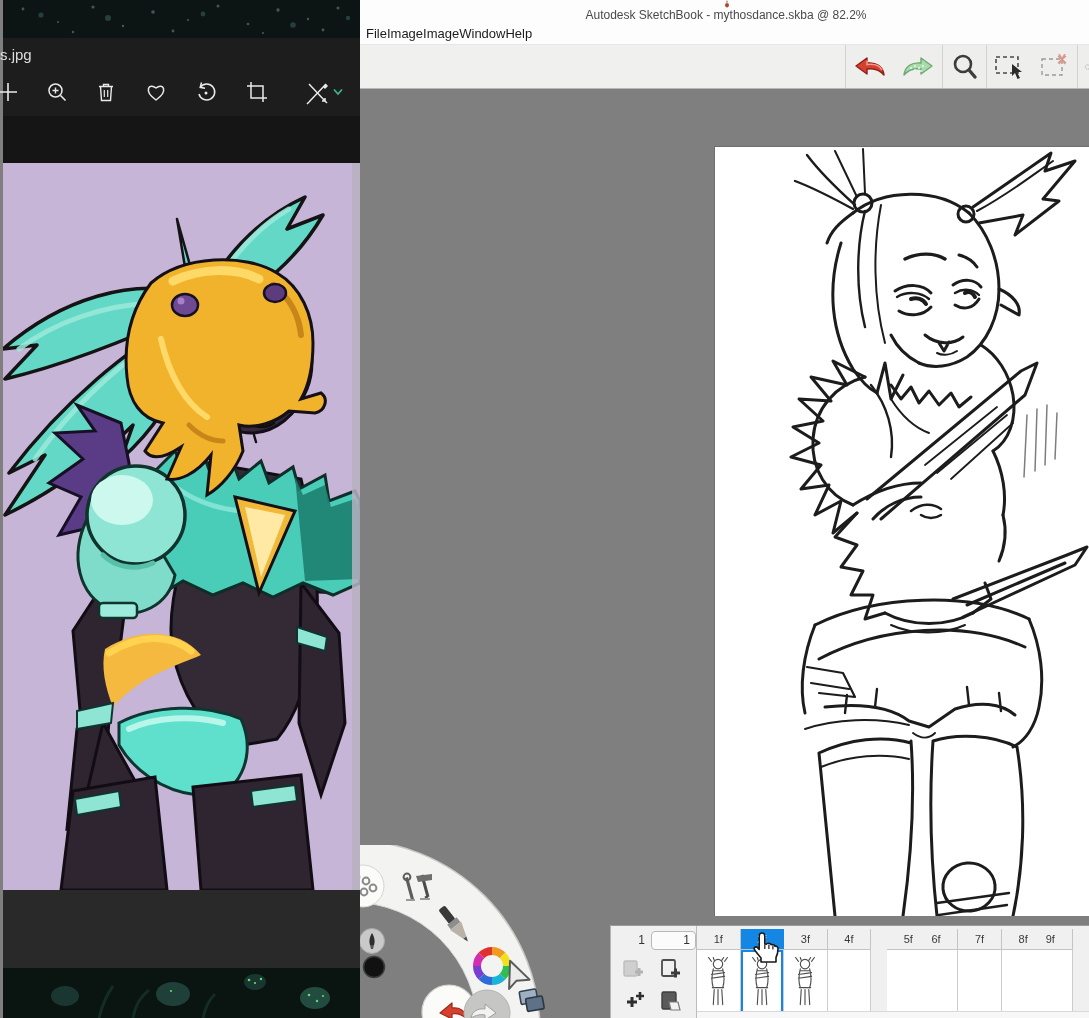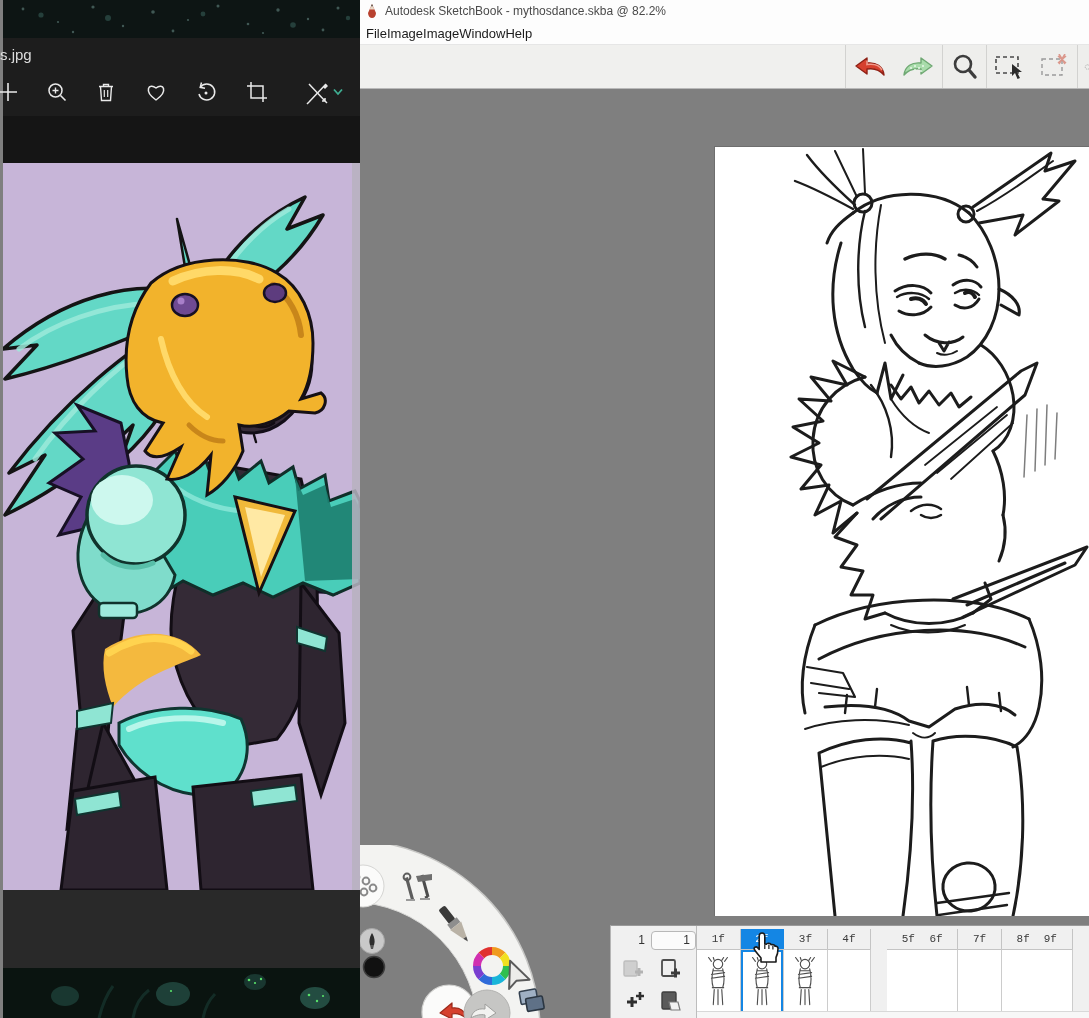--- a/index.html
+++ b/index.html
@@ -1,37 +1,37 @@
 <!DOCTYPE html>
 <html><head>
 <meta charset="utf-8">
 <style>
   html,body{margin:0;padding:0;background:#555;}
   #screen{position:relative;width:1089px;height:1018px;overflow:hidden;
     font-family:"Liberation Sans",sans-serif;background:#7f7f7f;}
   .abs{position:absolute;}
   
-  #sb-titlebar{left:357px;top:0;width:732px;height:22px;background:#fdfdfd;display:flex;align-items:center;}
+  #sb-titlebar{left:357px;top:0;width:732px;height:22px;background:#fdfdfd;display:flex;align-items:center;flex-direction:column;}
   #sb-title{font-size:12px;color:#4a4a4a;margin-left:6px;}
   #sb-menubar{left:357px;top:22px;width:732px;height:23px;background:#fdfdfd;display:flex;align-items:center;padding-left:9px;box-sizing:border-box;border-bottom:1px solid #e6e6e6;}
   .menu-item{font-size:13px;color:#1b1b1b;}
   #sb-toolbar{left:357px;top:45px;width:732px;height:44px;background:#f0f0ee;border-bottom:1px solid #b9b9b9;box-sizing:border-box;}
   #sb-toolbar-icons{position:absolute;left:488px;top:0;width:244px;height:43px;background:#eeeeec;display:flex;align-items:center;border-left:1px solid #d2d2d0;}
   .tb-btn{height:43px;display:flex;align-items:center;justify-content:center;}
   .tb-sep{width:1px;height:43px;background:#d2d2d0;}
   
   #canvas{left:714px;top:146px;width:375px;height:769px;background:#ffffff;border-left:1px solid #6e6e6e;border-top:1px solid #6e6e6e;box-sizing:content-box;}
   
   #flipbook{left:610px;top:925px;width:479px;height:93px;background:#f0f0f0;border-top:1px solid #9a9a9a;border-left:1px solid #b5b5b5;box-sizing:border-box;}
   #fb-left{position:absolute;left:0;top:0;width:86px;height:93px;border-right:1px solid #bdbdbd;box-sizing:border-box;}
   #fb-counter{position:absolute;left:0;top:3px;width:86px;height:22px;display:flex;align-items:center;}
   #fb-frame-num{width:34px;text-align:right;font-size:12px;color:#333;}
   #fb-frame-field{margin-left:6px;width:38px;height:17px;background:#fbfbfb;border:1px solid #b8b8b8;border-radius:4px;font-size:12px;color:#333;text-align:right;padding-right:5px;line-height:17px;}
   .fb-btn{position:absolute;width:28px;height:28px;display:flex;align-items:center;justify-content:center;}
-  #fb-frames{position:absolute;left:86px;top:0;right:0;height:93px;font-family:Liberation Mono, monospace;}
+  #fb-frames{position:absolute;left:86px;top:0;right:0;height:93px;}
   .fr-col{position:absolute;top:0;height:88px;}
   .fr-head{position:absolute;left:0;top:3px;right:0;height:20px;font-size:11px;color:#3a3a3a;display:flex;align-items:center;justify-content:center;border-right:1px solid #c4c4c4;box-sizing:border-box;background:#f0f0f0;}
   .fr-cell{position:absolute;left:0;top:23px;right:0;bottom:0;background:#ffffff;border-right:1px solid #cccccc;border-top:1px solid #c4c4c4;box-sizing:border-box;display:flex;align-items:center;justify-content:center;}
   .fr-col.sel .fr-head{background:#1486e4;color:#ffffff;border-right-color:#1486e4;}
   .fr-col.sel .fr-cell{box-shadow:inset 0 0 0 2px #1486e4;}
   #fb-scroll{position:absolute;left:86px;right:0;bottom:0;height:6px;background:#f7f7f7;border-top:1px solid #d8d8d8;}
   
   #photos{left:3px;top:0;width:357px;height:1018px;background:#1c1c1c;z-index:5;}
   #ph-strip-top{position:absolute;left:0;top:0;width:357px;height:38px;overflow:hidden;}
   #ph-titlebar{position:absolute;left:0;top:38px;width:357px;height:32px;background:#1d1d1d;display:flex;align-items:center;}

